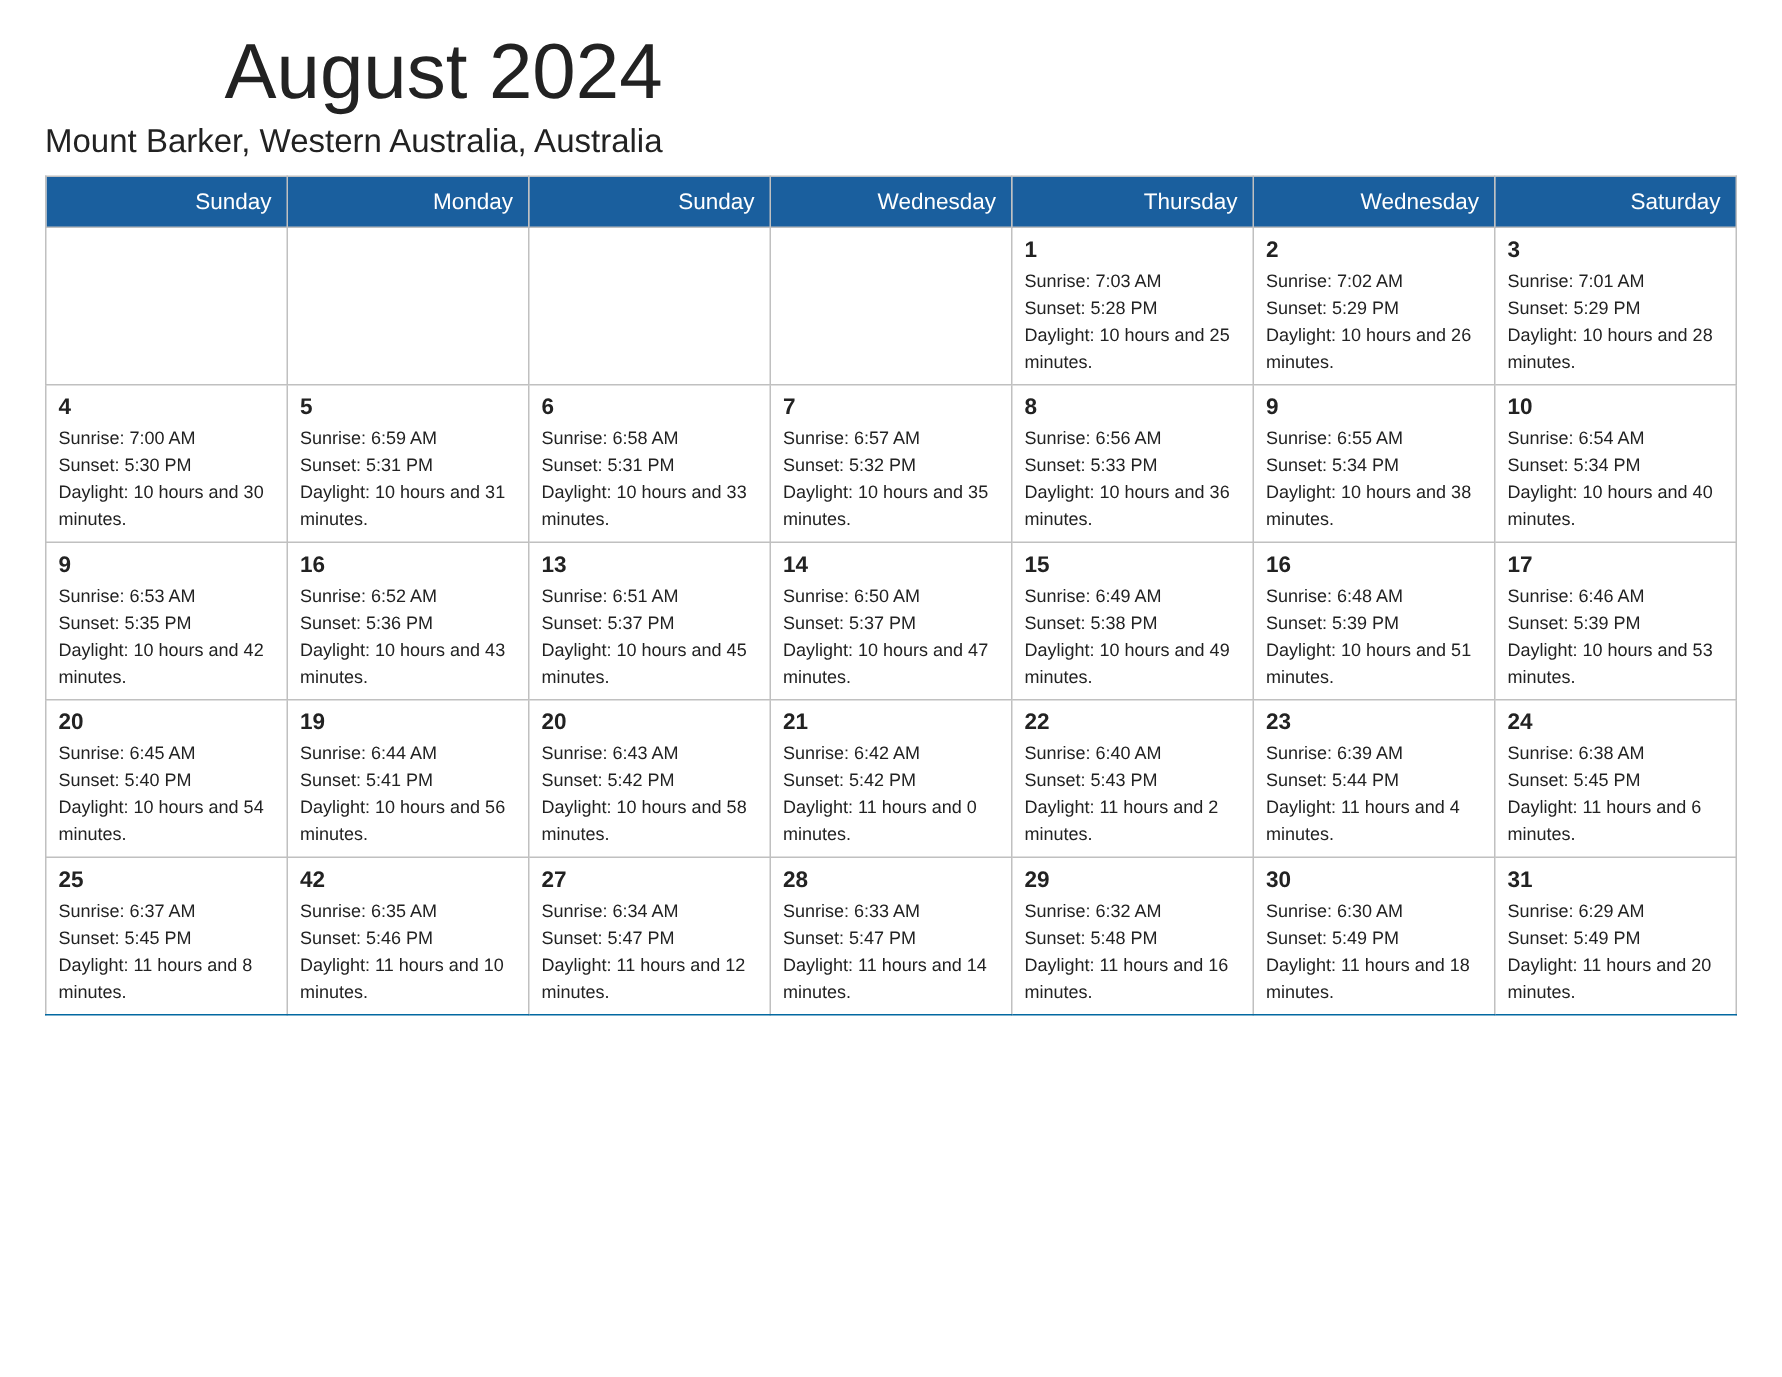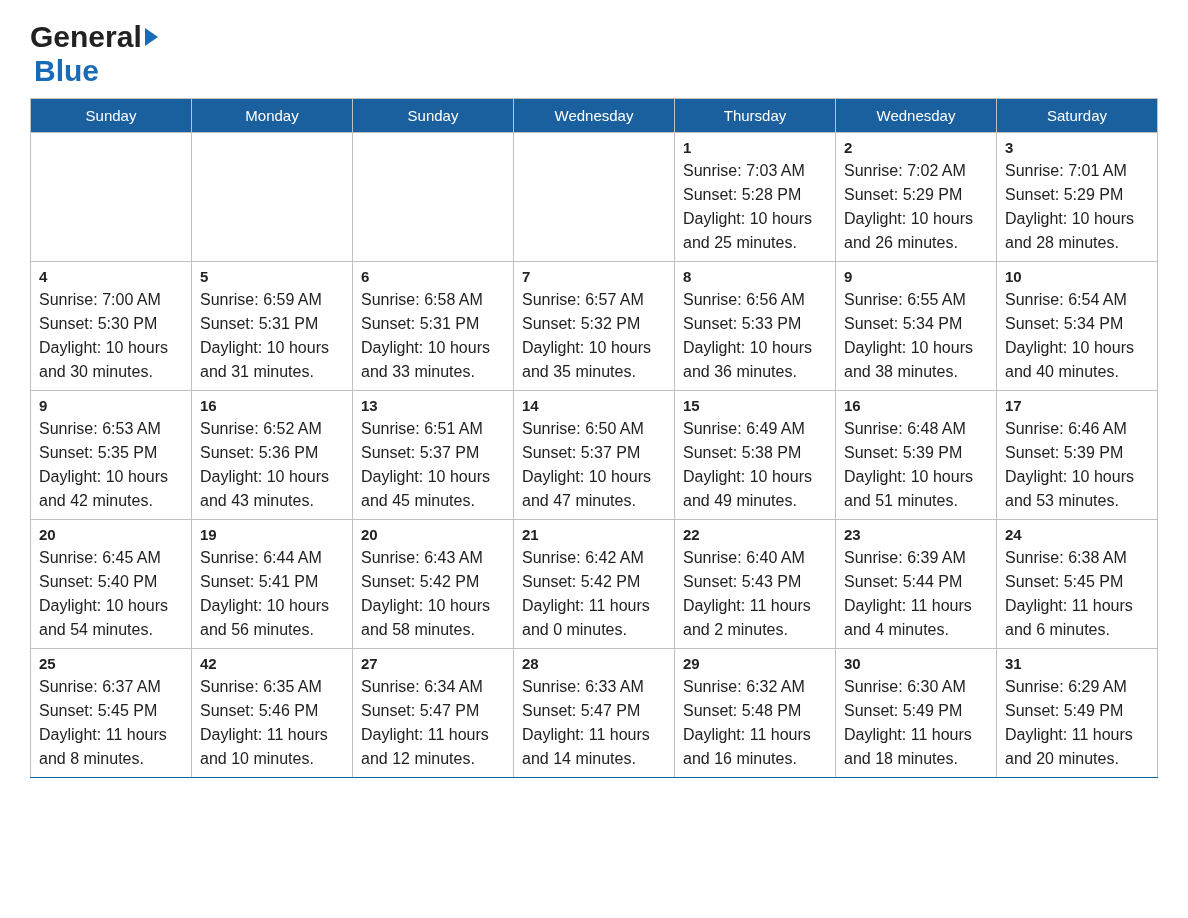--- a/index.html
+++ b/index.html
@@ -41,40 +41,40 @@
       width: 100%;
       border-collapse: collapse;
       margin-top: 10px;
     }
     .calendar th {
       background-color: #1a5f9e;
       color: #fff;
       font-size: 15px;
       font-weight: normal;
       padding: 8px 10px;
-      text-align: center;
+      text-align: right;
       border: 1px solid #c0c0c0;
     }
     .calendar td {
       vertical-align: top;
       border: 1px solid #c0c0c0;
       padding: 6px 8px;
       width: 14.28%;
       min-height: 90px;
       font-size: 12.5px;
       color: #222;
     }
     .day-number {
       font-size: 15px;
       font-weight: bold;
       display: block;
       margin-bottom: 3px;
     }
     .day-info {
-      font-size: 16px;
+      font-size: 12px;
       line-height: 1.5;
       color: #222;
     }
     .empty-cell {
       background: #fff;
     }
     tr td {
       border-bottom: 2px solid #1a5f9e;
     }
     tr:last-child td {
@@ -93,28 +93,23 @@
       font-size: 30px;
       font-weight: bold;
       color: #1a6bb5;
       margin-left: 4px;
     }
   </style>
 </head>
 <body>
 
 <div class="header">
-  <div class="logo">
-    <div class="logo-row">
-      <span class="general-text">General</span>
-      <span style="display:inline-block; width:0; height:0; border-left:13px solid #1a6bb5; border-top:9px solid transparent; border-bottom:9px solid transparent; margin-left:3px; vertical-align:middle;"></span>
-    </div>
-    <div>
-      <span class="logo-line2">Blue</span>
-    </div>
+  <div class="title-section">
+    <div class="month-title">August 2024</div>
+    <div class="location-title">Mount Barker, Western Australia, Australia</div>
   </div>
 </div>
 
 <table class="calendar">
   <thead>
     <tr>
       <th>Sunday</th>
       <th>Monday</th>
       <th>Sunday</th>
       <th>Wednesday</th>

